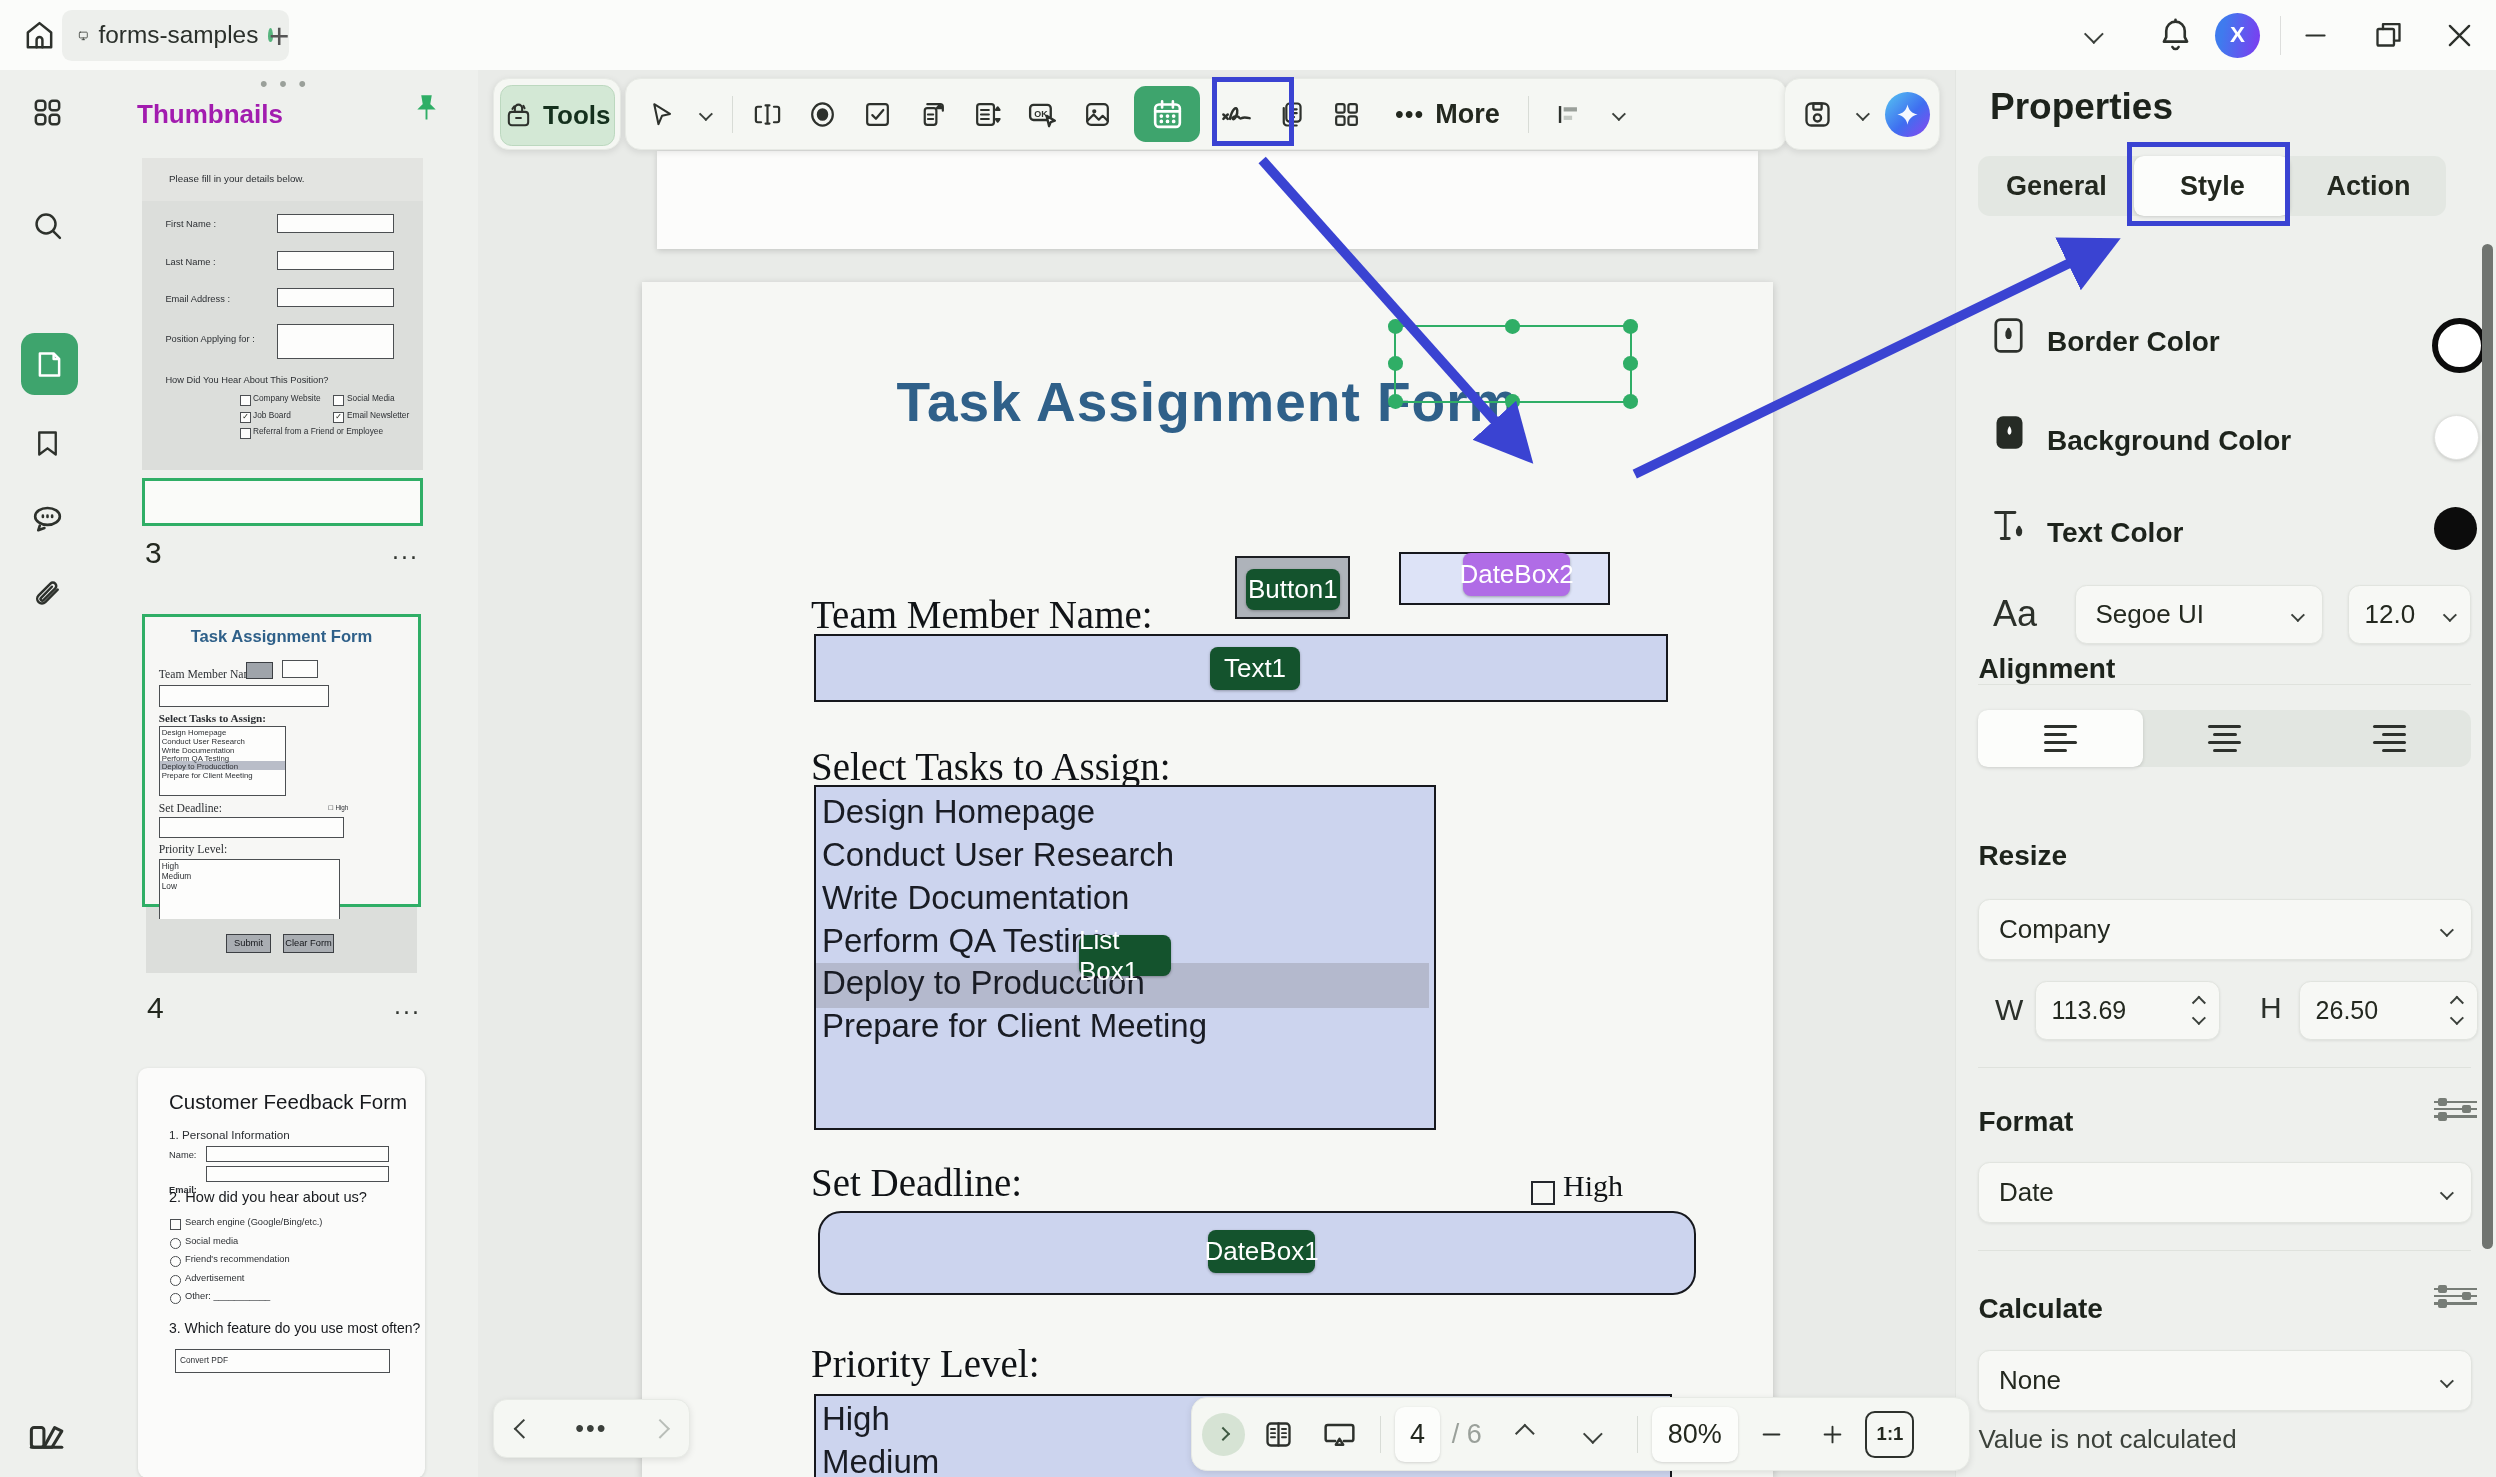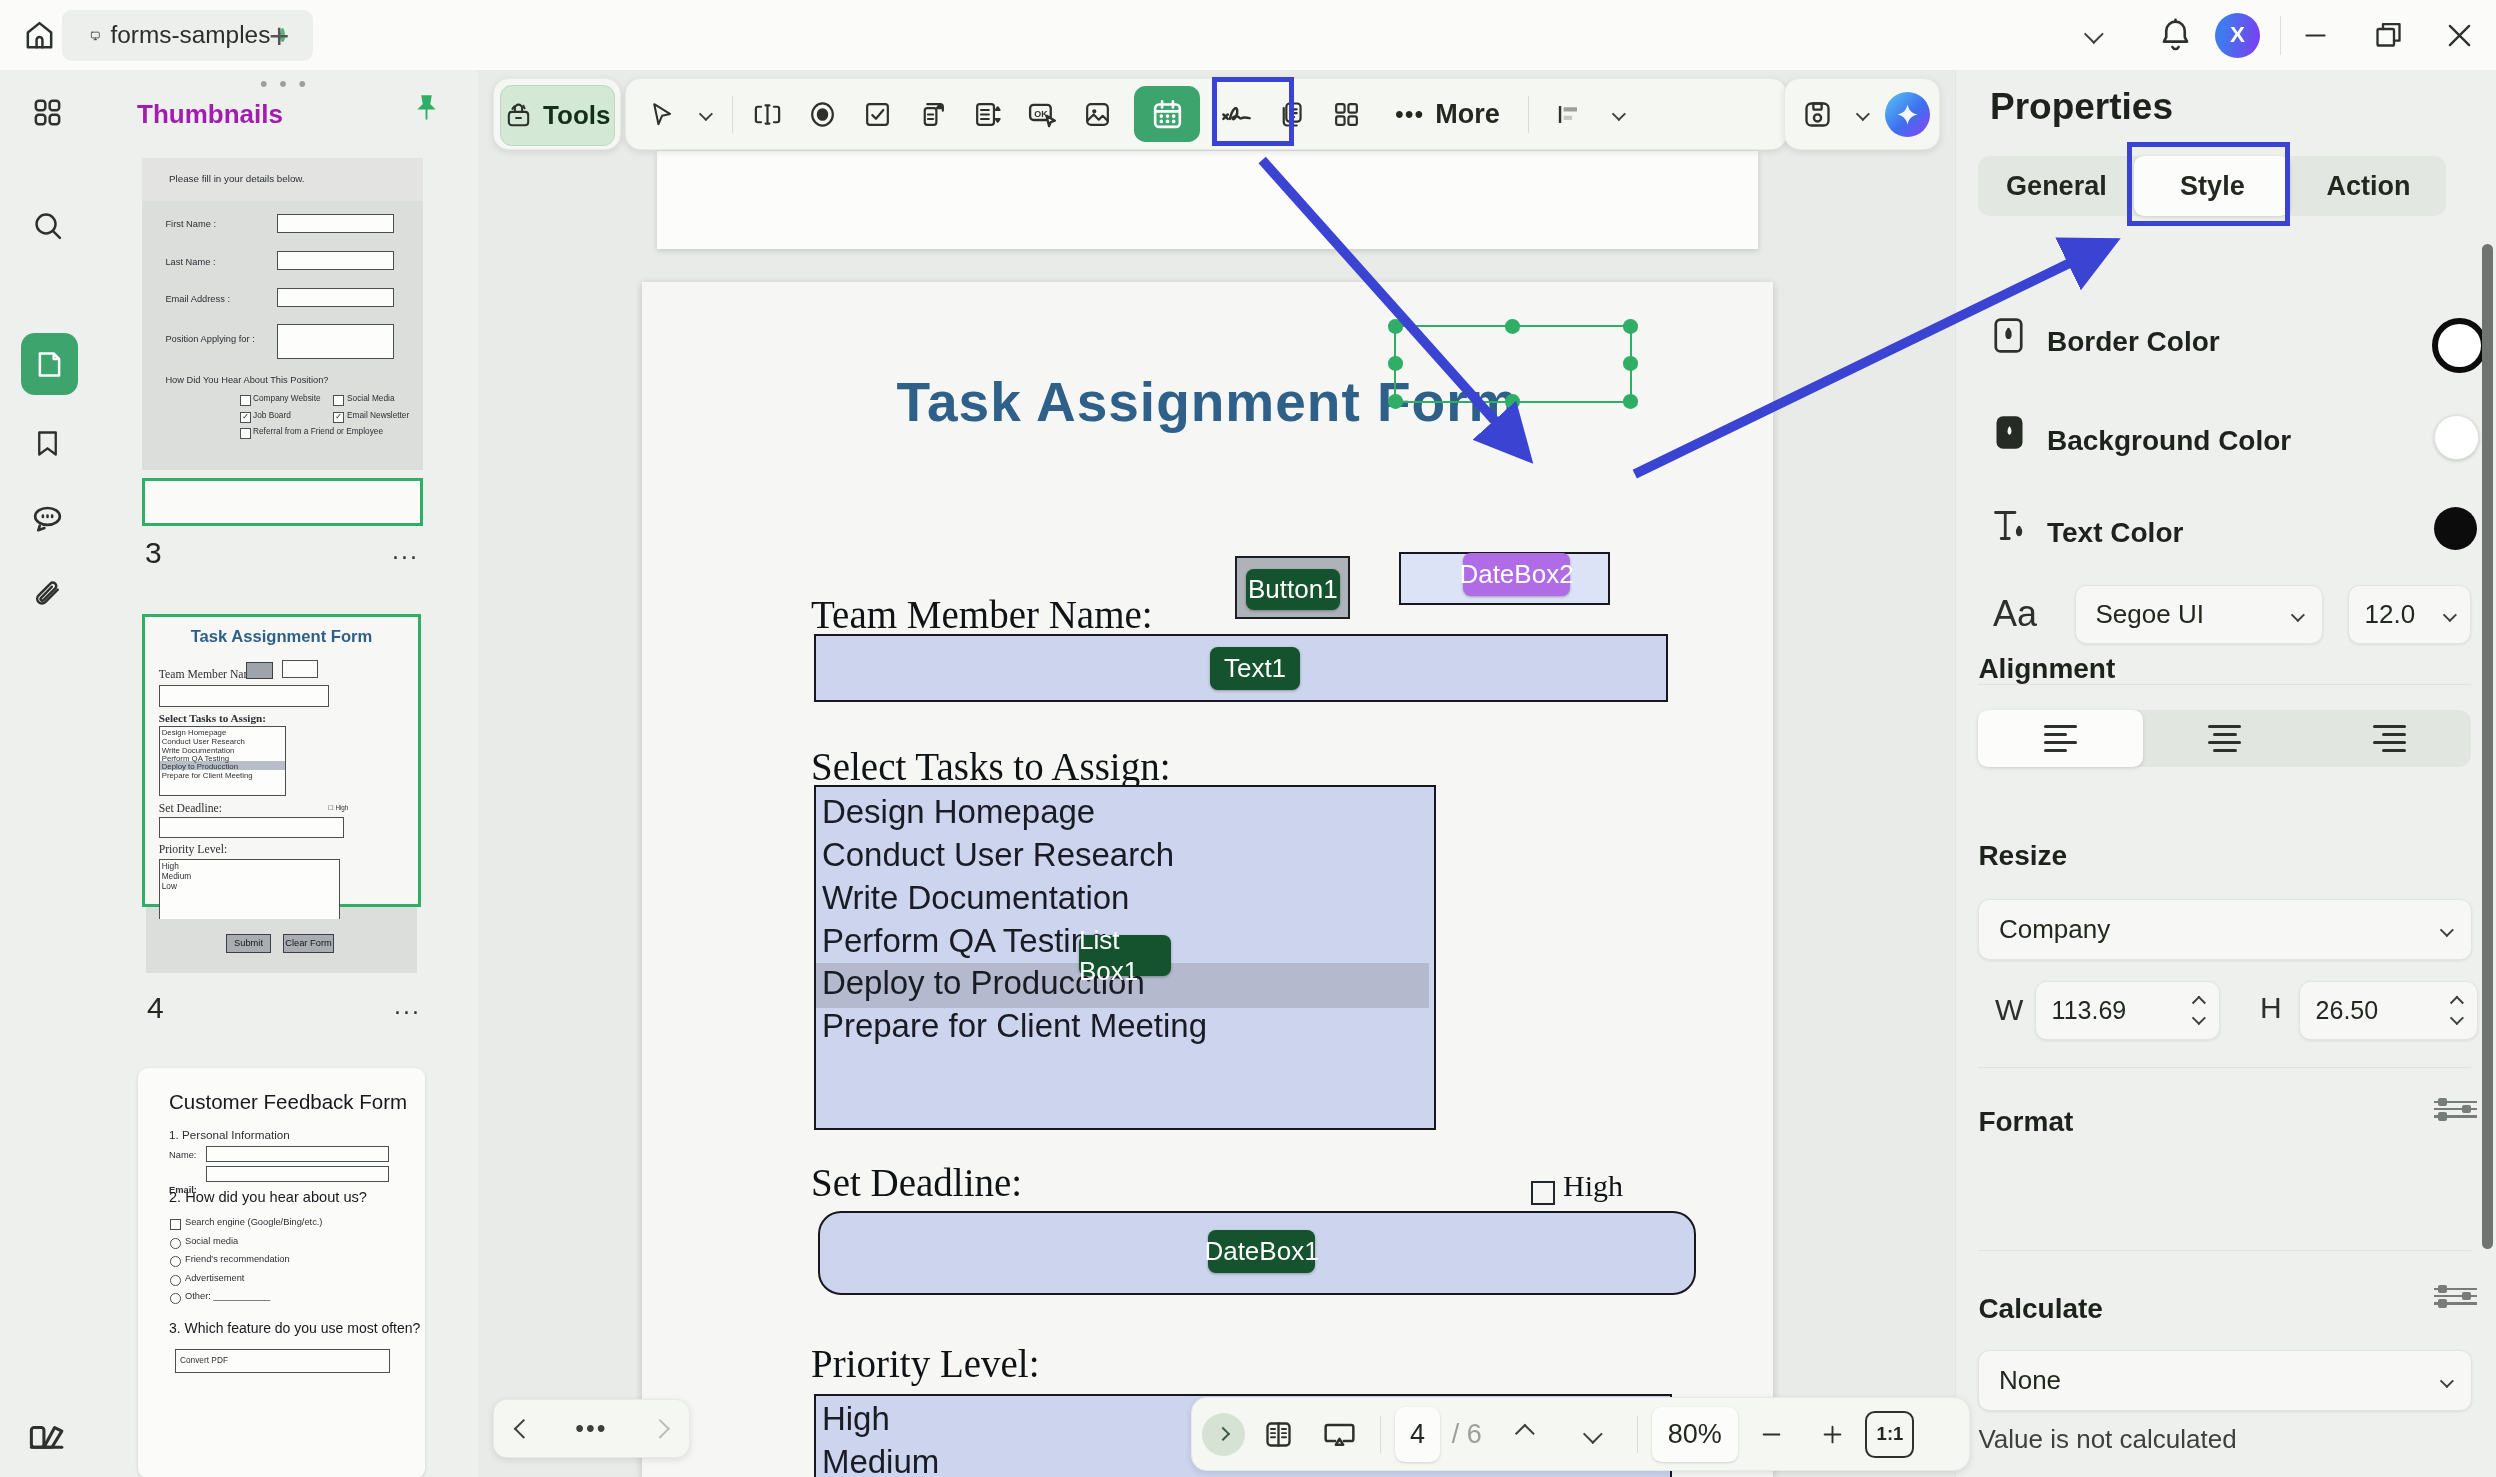--- a/index.html
+++ b/index.html
@@ -4,21 +4,21 @@
 <style>
   html,body{margin:0;padding:0;background:#d8dad8;}
   #app{position:relative;width:2497px;height:1478px;background:#eef0ed;overflow:hidden;
        font-family:"Liberation Sans",sans-serif;color:#23281f;}
   .abs{position:absolute;}
   .flex{display:flex;align-items:center;}
   .nw{white-space:nowrap;}
   svg.ic{stroke:#2d312c;fill:none;stroke-width:1.7;stroke-linecap:round;stroke-linejoin:round;display:block;}
   
   #titlebar{left:0;top:0;width:2497px;height:70px;background:#fbfcfa;border-bottom:1px solid #ececea;}
-  #tab-pill{left:62px;top:9.8px;width:195px;height:51px;background:#edefec;border-radius:9.8px;padding:0 28px;gap:9.8px;}
+  #tab-pill{left:62px;top:9.8px;width:195px;height:51px;background:#edefec;border-radius:9.8px;padding:0 16px;gap:9.8px;}
   #tab-pill .lbl{font-size:24.4px;color:#2a2f2a;}
   .greendot{width:10.7px;height:13.7px;background:#57b57e;border-radius:50% 50% 50% 50%/60% 60% 40% 40%;}
   #plus{left:269px;top:15.6px;font-size:35px;color:#555;}
   .winbtn{color:#2c2f2c;}
   #avatar{left:2215px;top:12.7px;width:45px;height:45px;border-radius:50%;
           background:linear-gradient(100deg,#3f7bee 20%,#7b3ef0 95%);color:#fff;font-size:22.4px;font-weight:bold;
           display:flex;align-items:center;justify-content:center;}
   
   #sidebar{left:0;top:70px;width:96px;height:1407px;background:#eef0ed;border-right:1px solid #e4e7e3;}
   .sbi{left:25px;width:45px;height:45px;display:flex;align-items:center;justify-content:center;}
@@ -595,20 +595,24 @@
       <span style="width:43px;">
           <b style="left:3.9px;"></b>
         </span>
         <span style="width:43px;">
           <b style="right:5.9px;"></b>
         </span>
         <span style="width:43px;">
           <b style="left:3.9px;"></b>
         </span>
     </div>
+    <div class="sel-ctl" style="left:22.4px;top:1092px;width:453px;height:59px;">
+      <span>Date</span>
+        <span class="chev down sm"></span>
+    </div>
 
     <div class="pdiv" style="top:1180px;"></div>
     <div class="phead" style="left:22.4px;top:1223px;">Calculate</div>
     <div class="slid" style="left:478px;top:1213px;width:43px;">
       <span style="width:43px;">
           <b style="left:3.9px;"></b>
         </span>
         <span style="width:43px;">
           <b style="right:5.9px;"></b>
         </span>

